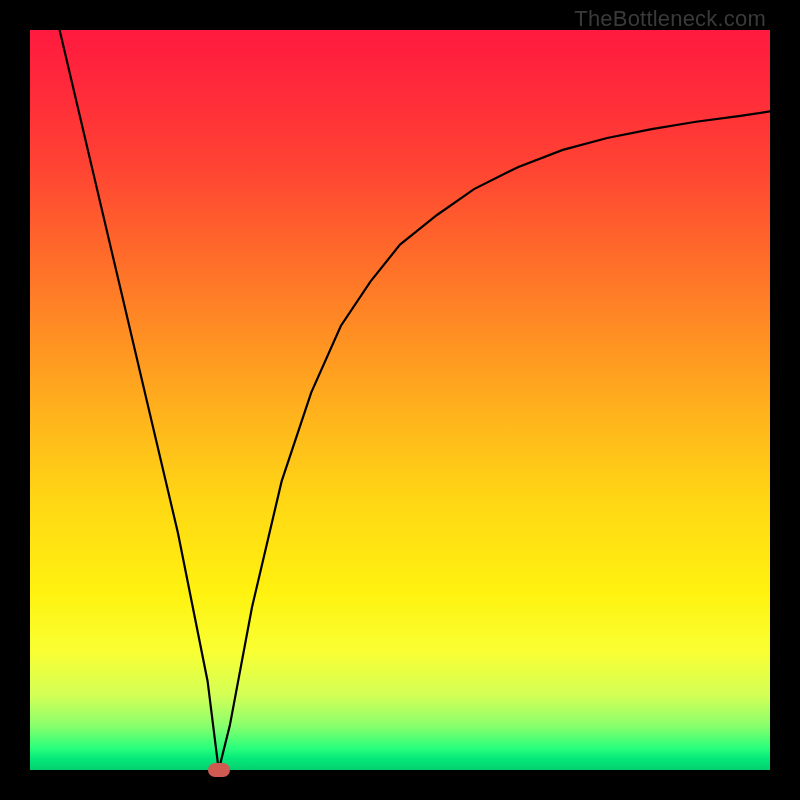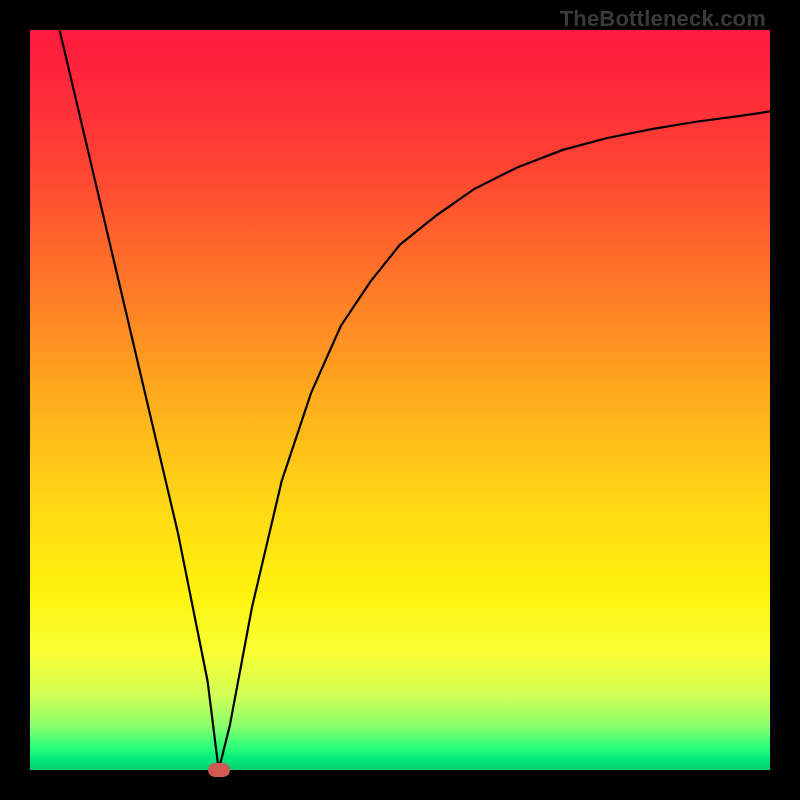--- a/index.html
+++ b/index.html
@@ -39,21 +39,21 @@
       #05e87a 98.5%,
       #04cf6e 100%
     );
   }
   .watermark {
     position: absolute;
     top: 6px;
     right: 34px;
     color: #3a3a3a;
     font-size: 22px;
-    font-weight: 700;
+    font-weight: 400;
     letter-spacing: 0.2px;
   }
   .curve-svg {
     position: absolute;
     left: 30px;
     top: 30px;
     width: 740px;
     height: 740px;
   }
   .marker {

